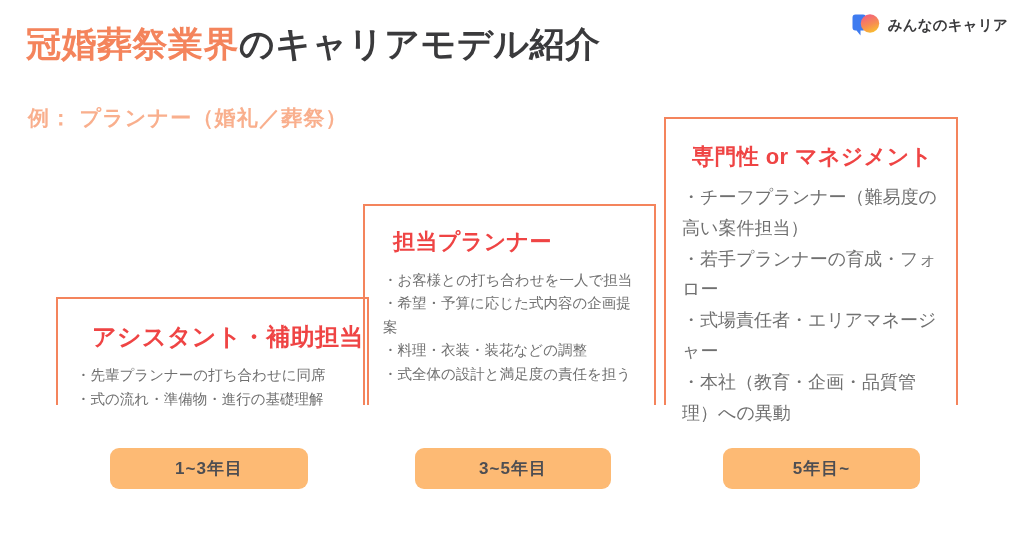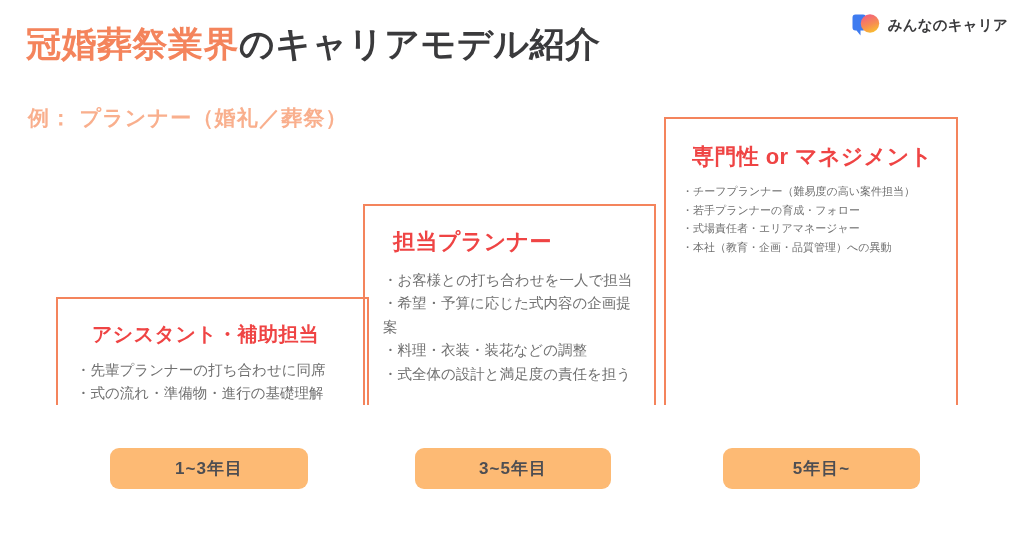--- a/index.html
+++ b/index.html
@@ -96,42 +96,42 @@
   }
   .stage-list li { white-space: normal; }
 
   
   #stage-1 {
     left: 56px;
     top: 297px;
     width: 313px;
     height: 108px;
   }
-  #stage-1 .stage-title { font-size: 20px; margin: 6px 0 8px 18px; }
+  #stage-1 .stage-title { font-size: 24px; margin: 6px 0 8px 18px; }
   #stage-1 .stage-list  { font-size: 14.5px; margin-left: 2px; margin-top: 12px; }
 
   
   #stage-2 {
     left: 363px;
     top: 204px;
     width: 293px;
     height: 201px;
   }
   #stage-2 .stage-title { font-size: 22px; margin: 6px 0 12px 12px; }
   #stage-2 .stage-list  { font-size: 14.5px; margin-left: 2px; }
 
   
   #stage-3 {
     left: 664px;
     top: 117px;
     width: 294px;
     height: 288px;
   }
   #stage-3 .stage-title { font-size: 22px; margin: 8px 0 10px 10px; }
-  #stage-3 .stage-list  { font-size: 11px; margin-left: 0; line-height: 1.72; }
+  #stage-3 .stage-list  { font-size: 18px; margin-left: 0; line-height: 1.72; }
 
   
   .badge {
     position: absolute;
     top: 448px;
     height: 41px;
     background: #fdba74;
     border-radius: 9px;
     display: flex;
     align-items: center;

